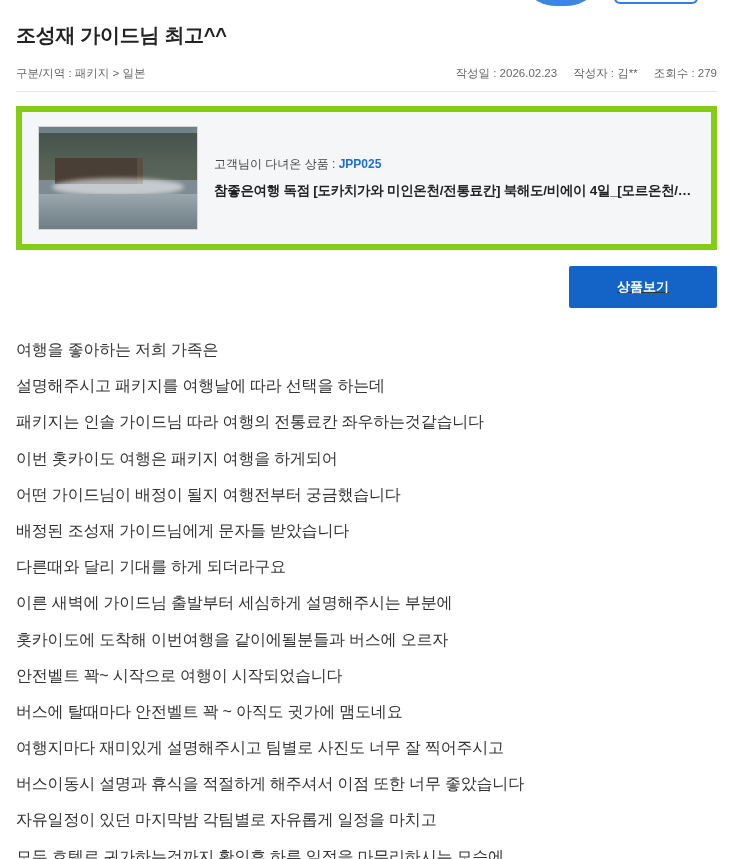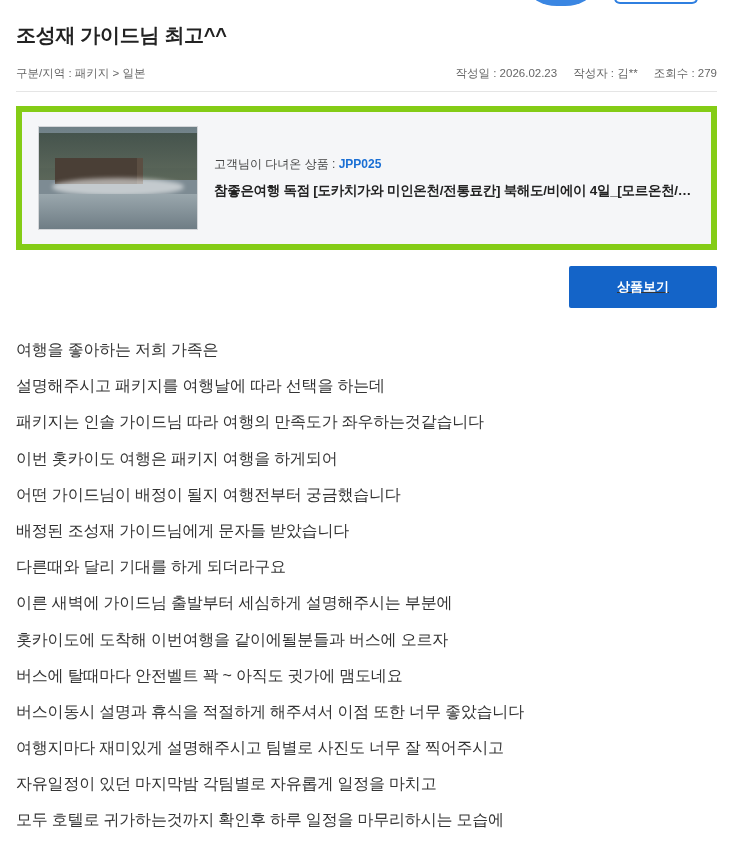--- a/index.html
+++ b/index.html
@@ -224,28 +224,29 @@
       </div>
     </div>
     <div class="promo-btn-row">
       <button class="promo-btn">상품보기</button>
     </div>
   </div>
 
   <div class="content">
     <p>여행을 좋아하는 저희 가족은</p>
     <p>설명해주시고 패키지를 여행날에 따라 선택을 하는데</p>
-    <p>패키지는 인솔 가이드님 따라 여행의 만족도가 좌우하는것같습니다</p>
+    <p>패키지는 인솔 가이드님 따라 여행의 전통료칸 좌우하는것같습니다</p>
     <p>이번 홋카이도 여행은 패키지 여행을 하게되어</p>
     <p>어떤 가이드님이 배정이 될지 여행전부터 궁금했습니다</p>
     <p>배정된 조성재 가이드님에게 문자들 받았습니다</p>
     <p>다른때와 달리 기대를 하게 되더라구요</p>
     <p>이른 새벽에 가이드님  출발부터 세심하게 설명해주시는 부분에</p>
     <p>홋카이도에 도착해 이번여행을 같이에될분들과 버스에 오르자</p>
+    <p>안전벨트 꽉~  시작으로 여행이 시작되었습니다</p>
     <p>버스에 탈때마다 안전벨트 꽉 ~ 아직도 귓가에 맴도네요</p>
+    <p>여행지마다 재미있게 설명해주시고 팀별로 사진도 너무 잘 찍어주시고</p>
     <p>버스이동시 설명과 휴식을 적절하게 해주셔서 이점 또한 너무 좋았습니다</p>
-    <p>여행지마다 재미있게 설명해주시고 팀별로 사진도 너무 잘 찍어주시고</p>
     <p>자유일정이 있던 마지막밤 각팀별로 자유롭게 일정을 마치고</p>
     <p>모두 호텔로 귀가하는것까지 확인후 하루 일정을 마무리하시는 모습에</p>
 
   </div>
 
 </div>
 
 </body></html>

